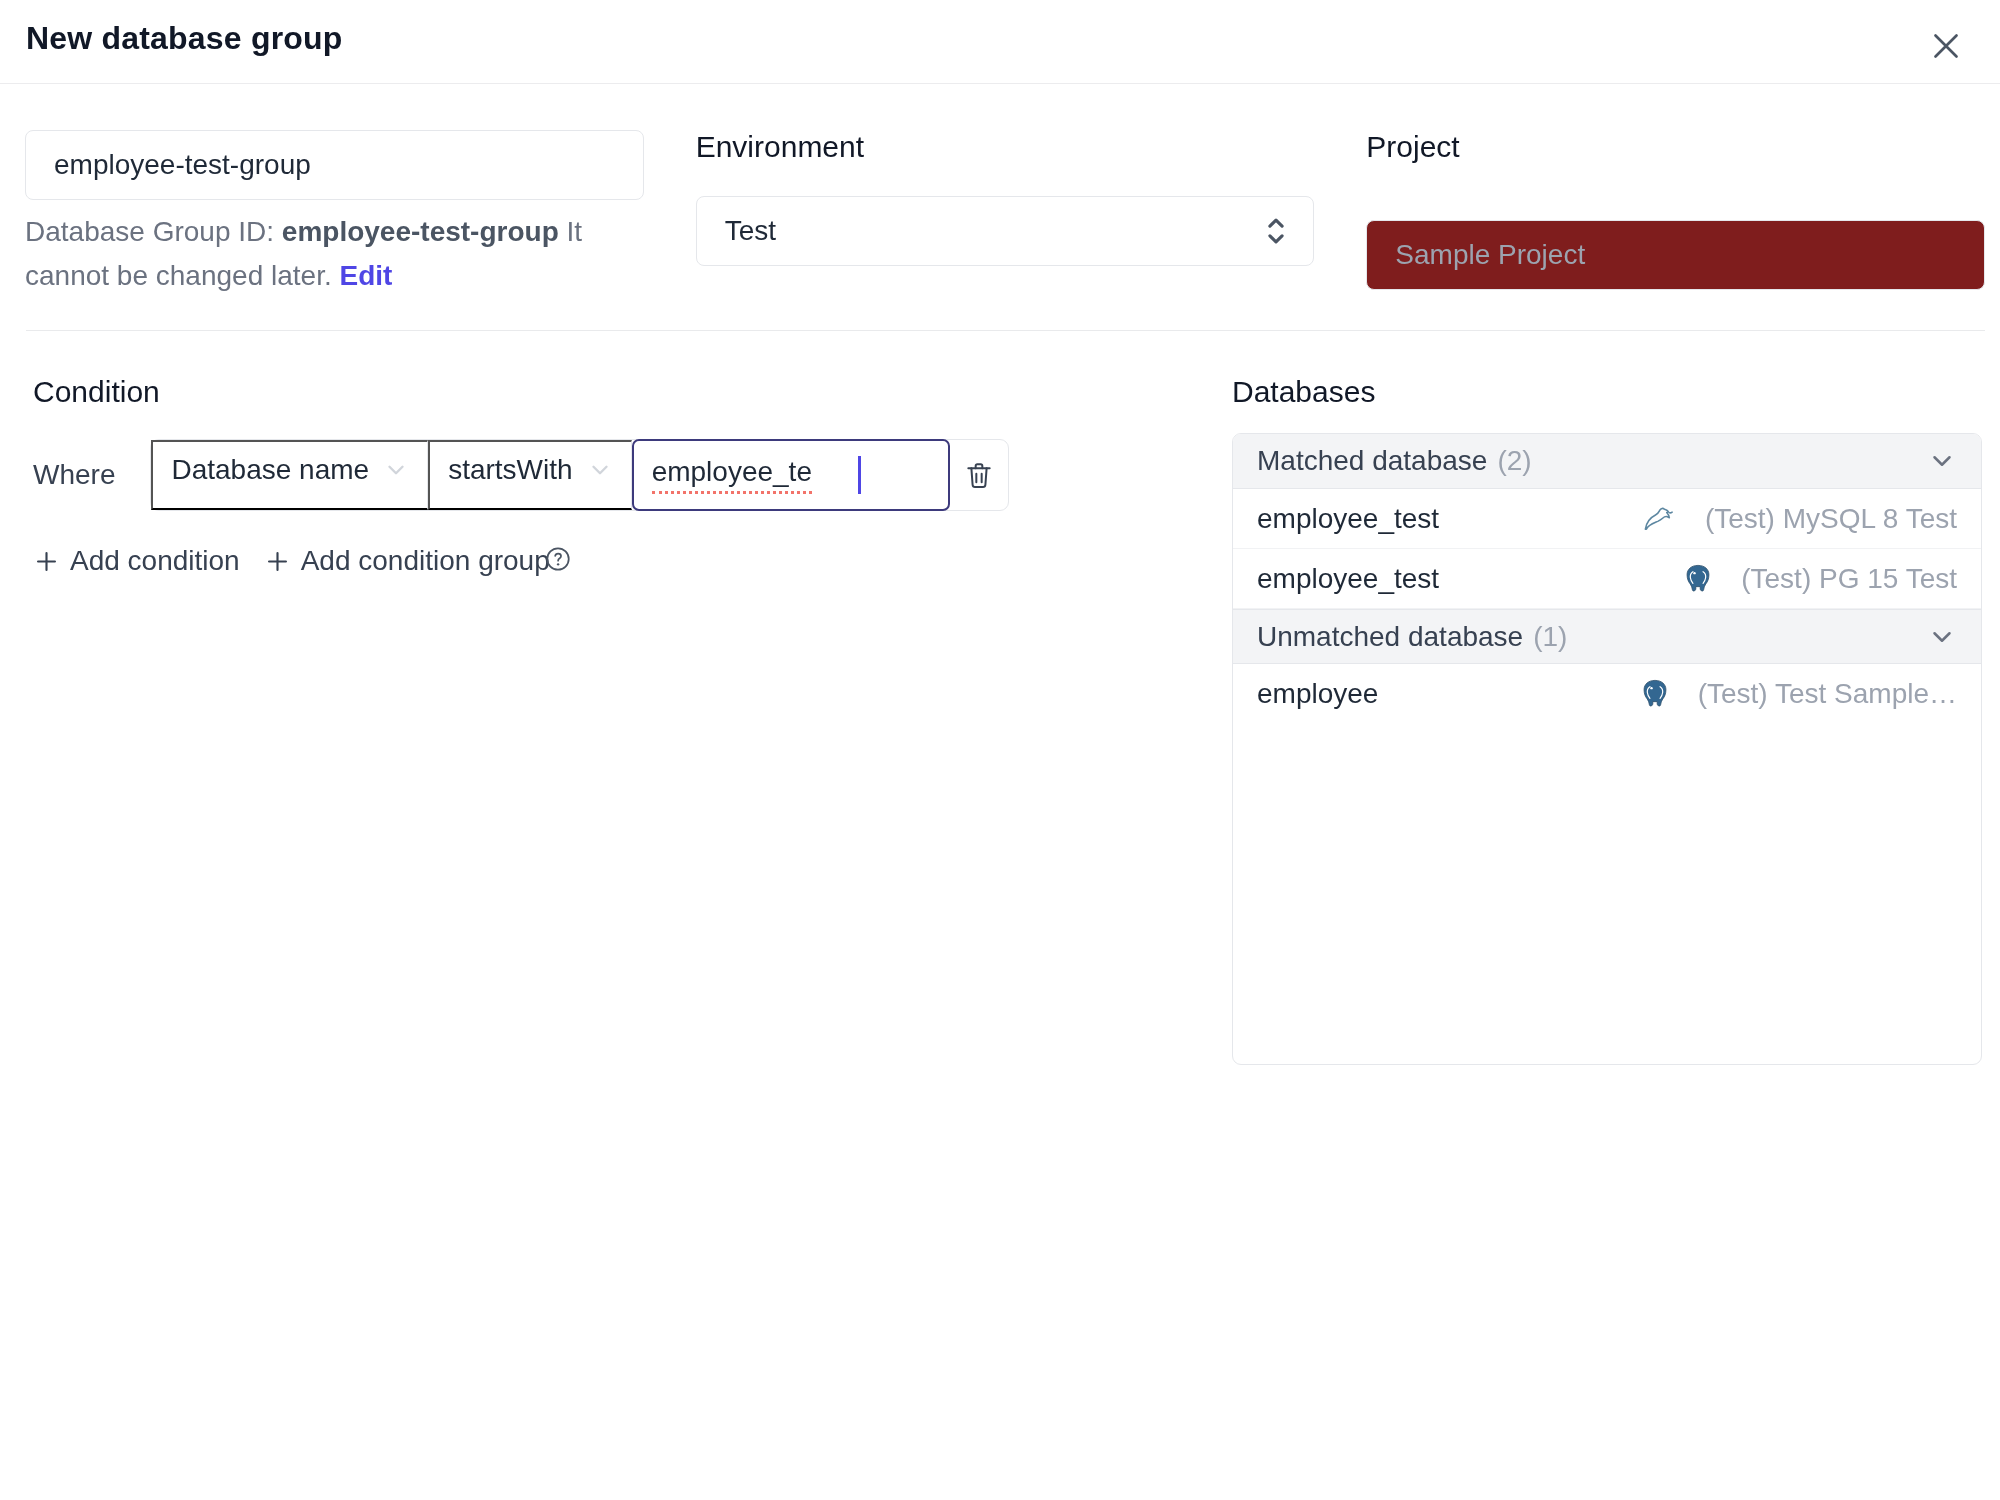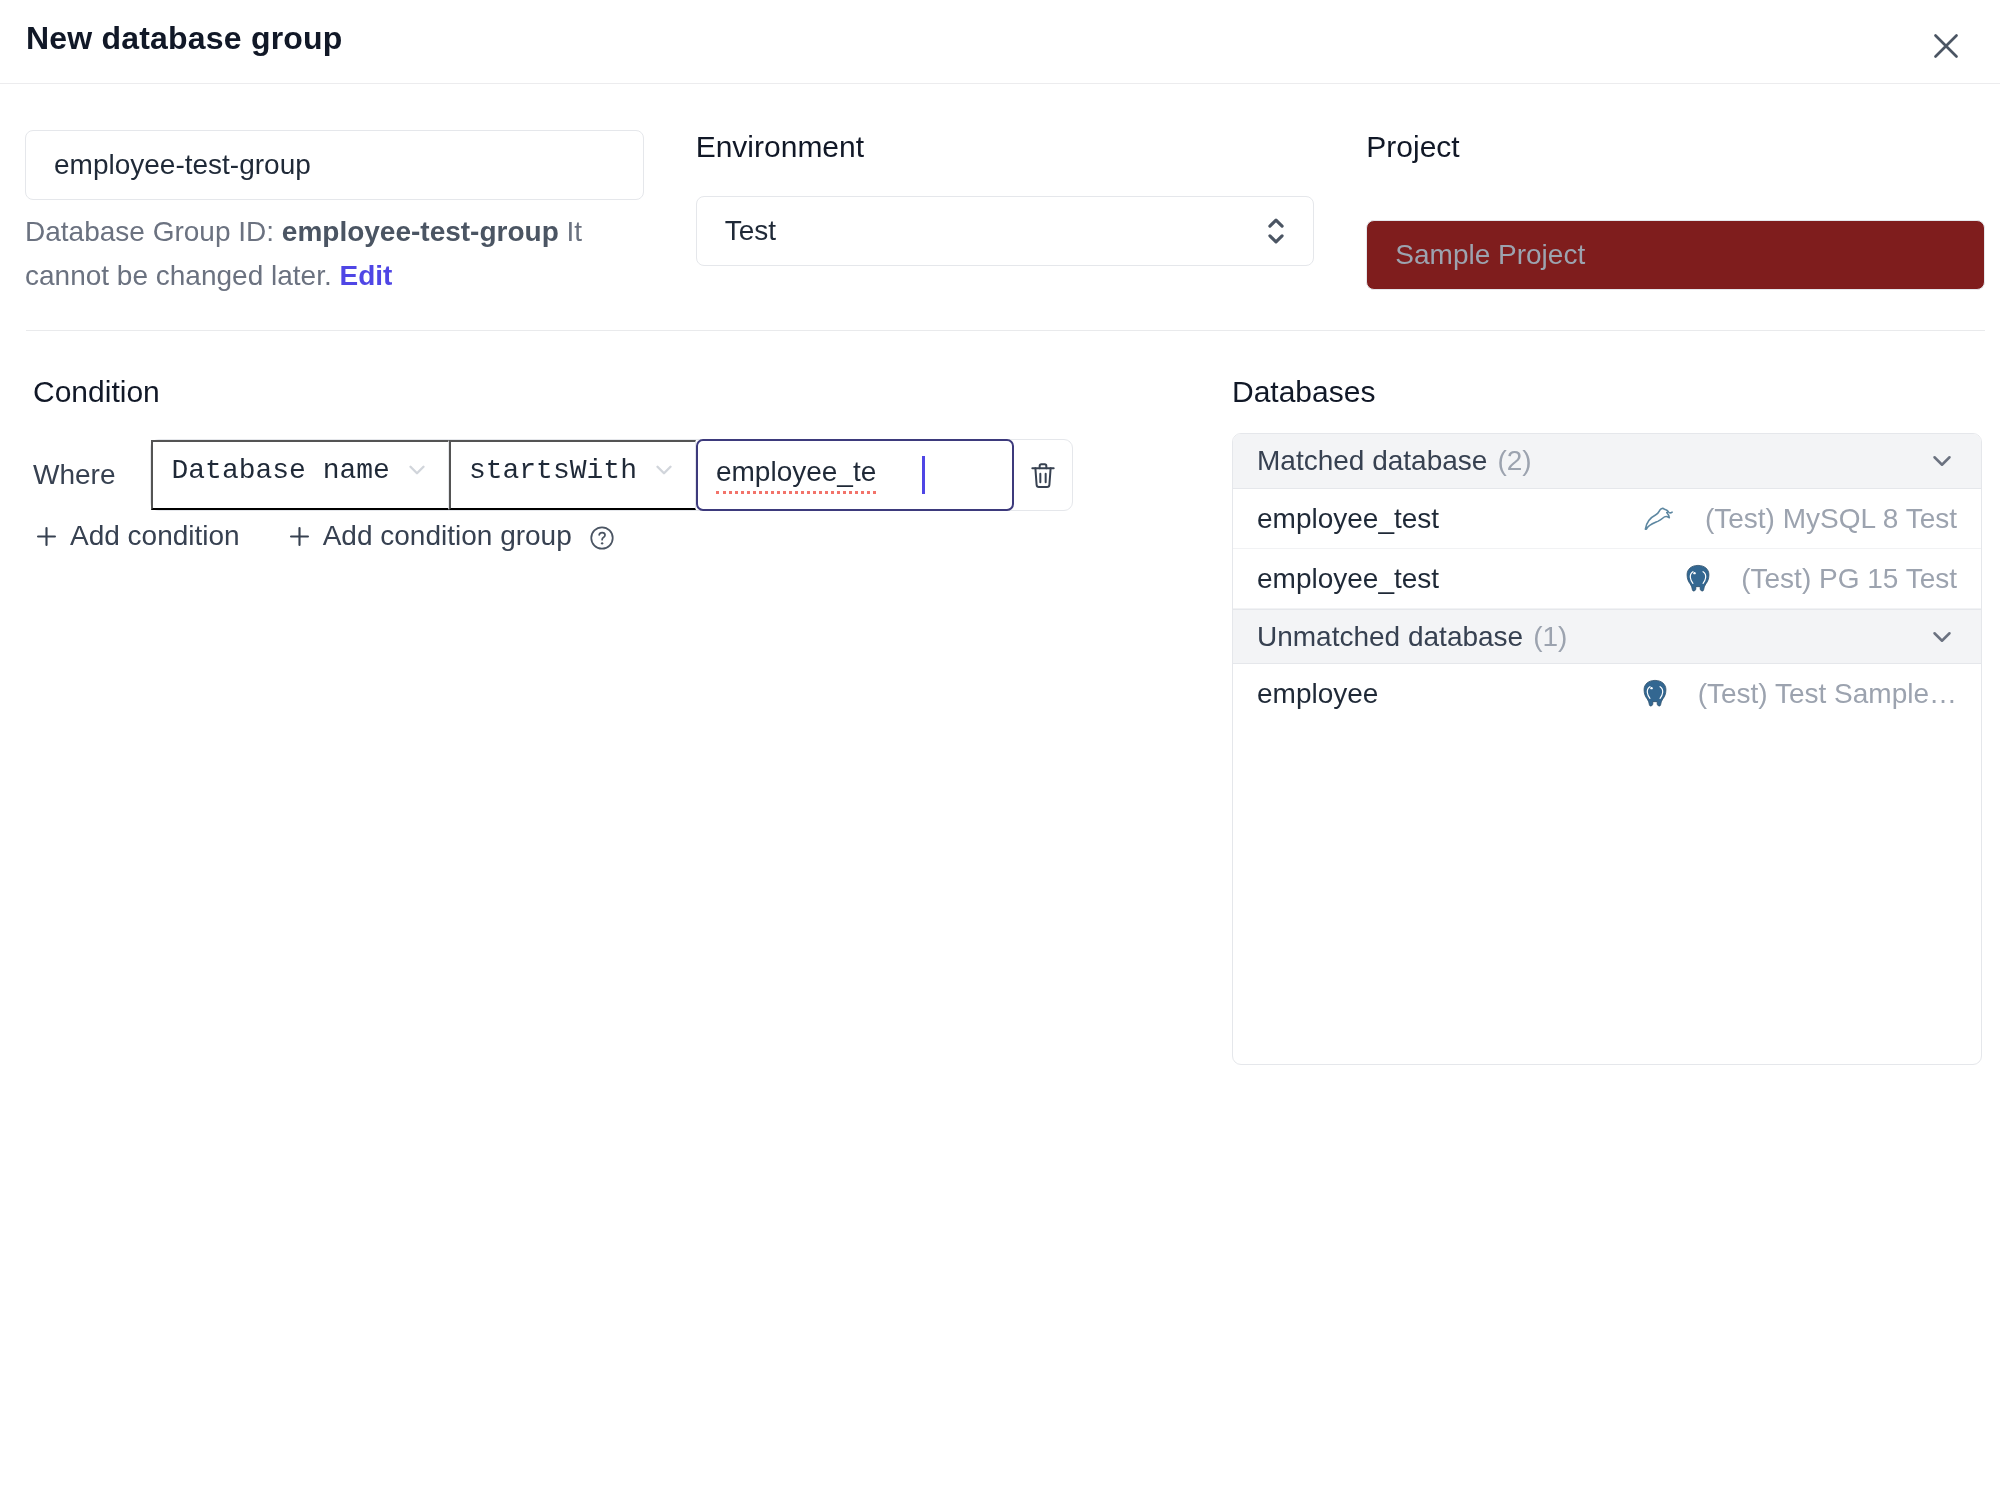--- a/index.html
+++ b/index.html
@@ -43,34 +43,34 @@
   
   .cond-row { display:flex; align-items:center; margin-top:30px; }
   .where-label { font-size:28px; color:#374151; margin-right:35px; }
   .cond-group {
     display:flex; align-items:stretch; height:72px;
     border:1px solid #e5e7eb; border-radius:9px; background:#fff;
   }
   .cond-seg {
     display:flex; align-items:center; gap:14px; padding:0 18px 10px 18px;
     border-right:1px solid #e5e7eb; font-size:28px; color:#1f2937;
-    background:none; cursor:pointer; font-family:Liberation Mono, monospace;
+    background:none; cursor:pointer; font-family:Liberation Sans, sans-serif;
   }
   .cond-value-wrap {
     width:318px; margin:-1px 0; border:2px solid #3d3a7c; border-radius:7px;
     display:flex; align-items:center; padding:0 18px; background:#fff; cursor:text;gap:45px;
   }
   .cond-value-text {
     font-size:28px; color:#1f2937;
     border-bottom:3px dotted #f2736a; padding-bottom:3px;
   }
   .caret { display:inline-block; width:3px; height:38px; background:#4f46e5; margin-left:1px; }
   .trash-btn { width:58px; display:flex; align-items:center; justify-content:center;
     background:none; border:none; cursor:pointer; }
-  .add-row { display:flex; align-items:flex-end; margin-top:9px; gap:46px; }
+  .add-row { display:flex; align-items:flex-start; margin-top:34px; gap:24px; }
   .add-btn { display:flex; align-items:center; gap:10px; background:none; border:none;
     cursor:pointer; font-size:28px; color:#374151; font-family:inherit; }
   .help-btn { background:none; border:none; cursor:pointer; margin-left:2px; display:flex; align-items:center; }
   
   .db-panel { margin-top:24px; border:1px solid #e5e7eb; border-radius:9px;
     height:632px; overflow:hidden; background:#fff; }
   .db-section-header {
     height:55px; background:#f3f4f6; border-bottom:1px solid #e5e7eb;
     display:flex; align-items:center; padding:0 24px; cursor:pointer;
   }

